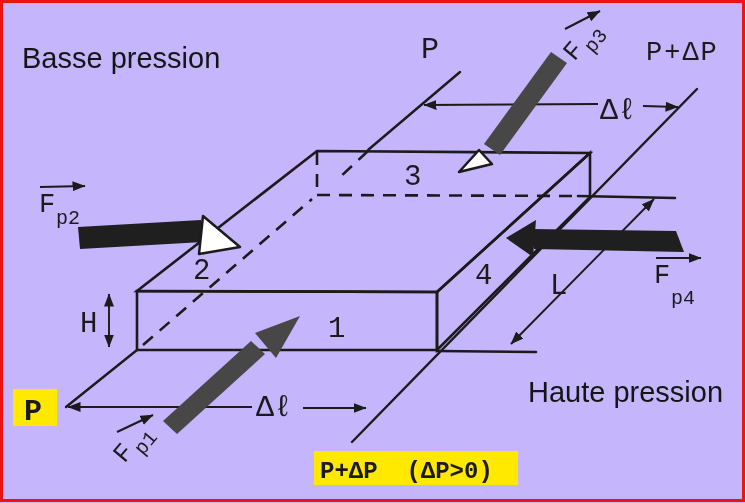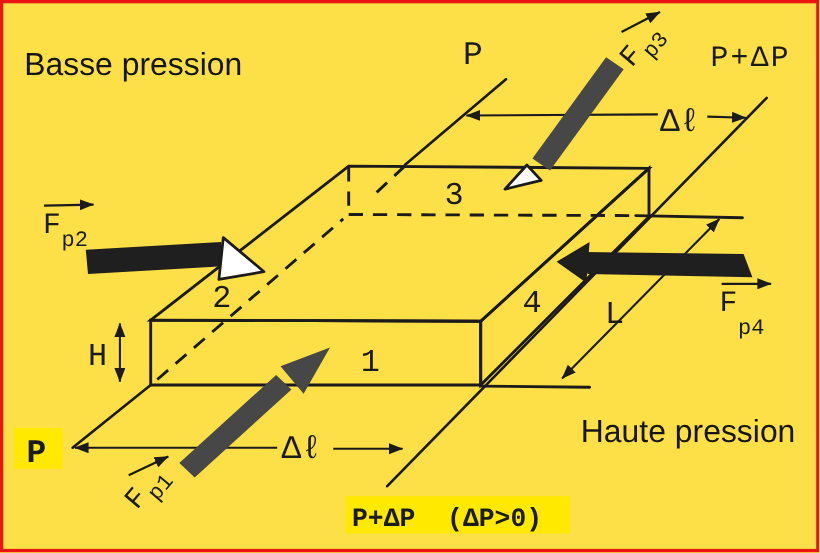--- a/index.html
+++ b/index.html
@@ -1,16 +1,16 @@
 <!DOCTYPE html>
 <html><head>
 <meta charset="utf-8">
 <style>
   html,body{margin:0;padding:0;background:#ffffff;}
-  #stage{position:relative;width:745px;height:503px;background:#fde047;overflow:hidden;}
+  #stage{position:relative;width:745px;height:503px;background:#c4b5fd;overflow:hidden;}
   svg{display:block;}
   .mono{font-family:"Liberation Mono","DejaVu Sans Mono",monospace;fill:#1b1b1b;}
   .sans{font-family:"Liberation Sans","DejaVu Sans",sans-serif;fill:#151515;}
   .edge{stroke:#1b1b1b;stroke-width:2.6;fill:none;stroke-linecap:round;}
   .edge-dash{stroke:#1b1b1b;stroke-width:2.6;fill:none;stroke-dasharray:13 9;stroke-linecap:butt;}
   .thin{stroke:#1b1b1b;stroke-width:1.9;fill:none;}
   .iso{stroke:#1b1b1b;stroke-width:2.4;fill:none;stroke-linecap:round;}
   .vecarrow{stroke:#1b1b1b;stroke-width:2;fill:none;}
   .band-dark{fill:#1f1f1f;}
   .band-grey{fill:#474747;}

